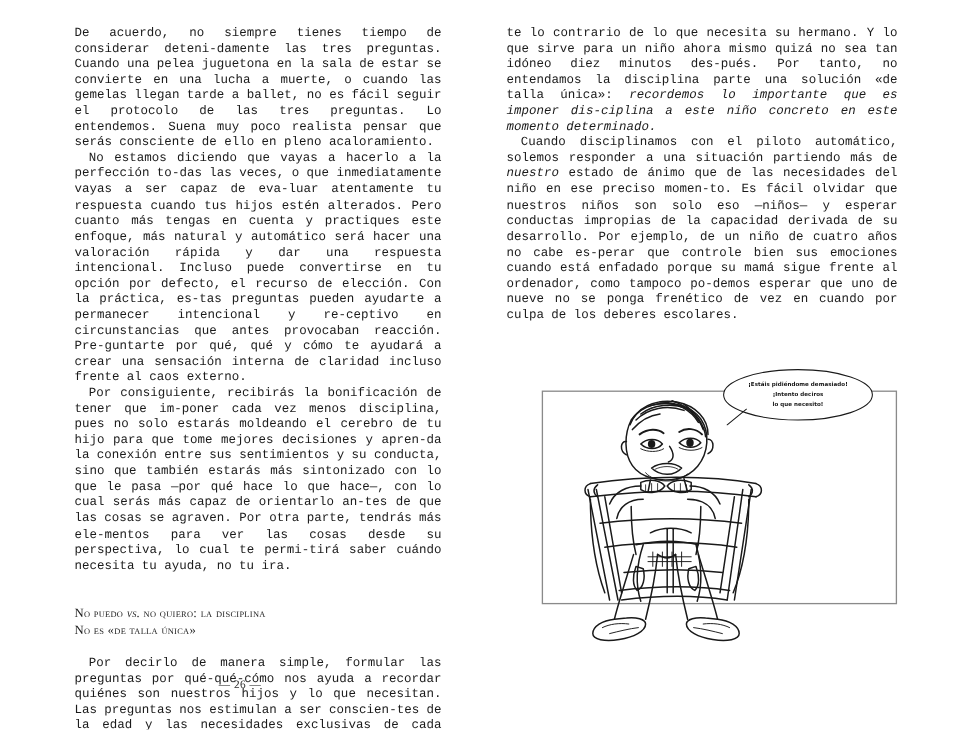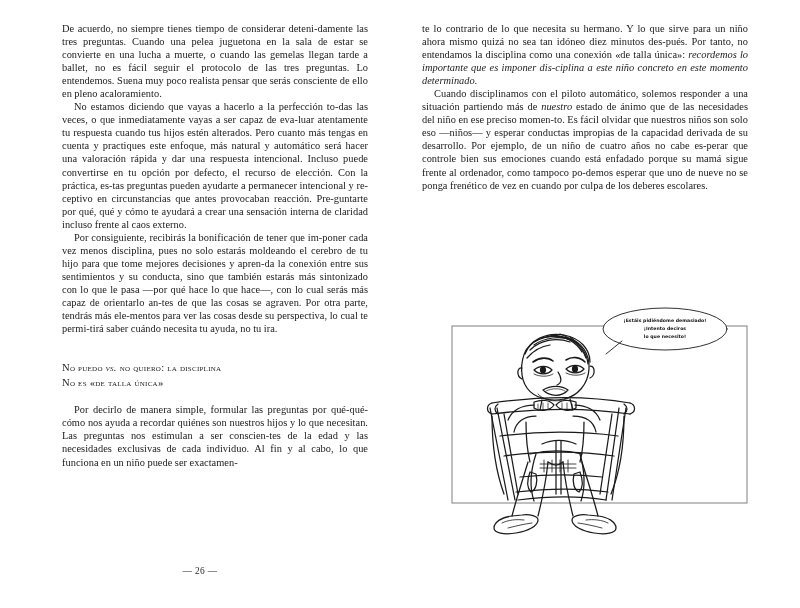--- a/index.html
+++ b/index.html
@@ -46,20 +46,21 @@
     margin: 0;
     text-align: justify;
     text-justify: inter-word;
     font-size: 10.4px;
     line-height: 13.05px;
     text-indent: 12px;
     hyphens: manual;
     -webkit-hyphens: manual;
     word-spacing: -0.1px;
     letter-spacing: 0.02px;
+    font-family: Liberation Mono, monospace;
   }
   p.para.noindent {
     text-indent: 0;
   }
 
   .section-heading {
     margin: 26px 0 0 0;
     font-size: 10.6px;
     line-height: 14.6px;
     font-variant: small-caps;
@@ -132,21 +133,21 @@
       <div class="gap-after-heading"></div>
 
       <p class="para">Por decirlo de manera simple, formular las preguntas por qué-qué-cómo nos ayuda a recordar quiénes son nuestros hijos y lo que necesitan. Las preguntas nos estimulan a ser conscien-tes de la edad y las necesidades exclusivas de cada individuo. Al fin y al cabo, lo que funciona en un niño puede ser exactamen-</p>
     </div>
 
     <div class="folio">— 26 —</div>
   </div>
 
   <div class="page page-right">
     <div class="textblock">
-      <p class="para noindent"><span>te lo contrario de lo que necesita su hermano. Y lo que sirve para un niño ahora mismo quizá no sea tan idóneo diez minutos des-pués. Por tanto, no entendamos la disciplina como una conexión «de talla única»: </span><i>recordemos lo importante que es imponer dis-ciplina a este niño concreto en este momento determinado.</i></p>
+      <p class="para noindent"><span>te lo contrario de lo que necesita su hermano. Y lo que sirve para un niño ahora mismo quizá no sea tan idóneo diez minutos des-pués. Por tanto, no entendamos la disciplina parte una solución «de talla única»: </span><i>recordemos lo importante que es imponer dis-ciplina a este niño concreto en este momento determinado.</i></p>
       <p class="para"><span>Cuando disciplinamos con el piloto automático, solemos responder a una situación partiendo más de </span><i>nuestro</i><span> estado de ánimo que de las necesidades del niño en ese preciso momen-to. Es fácil olvidar que nuestros niños son solo eso —niños— y esperar conductas impropias de la capacidad derivada de su desarrollo. Por ejemplo, de un niño de cuatro años no cabe es-perar que controle bien sus emociones cuando está enfadado porque su mamá sigue frente al ordenador, como tampoco po-demos esperar que uno de nueve no se ponga frenético de vez en cuando por culpa de los deberes escolares.</span></p>
     </div>
 
     <div class="figure-wrap">
       <svg class="figure-svg" width="330" height="270" viewBox="0 0 330 270" xmlns="http://www.w3.org/2000/svg">
 
         <rect x="22" y="22" width="295" height="177" fill="none" stroke="#8a8a8a" stroke-width="1.1"></rect>
 
         <g fill="none" stroke="#1a1a1a" stroke-width="1.25" stroke-linecap="round" stroke-linejoin="round">
 

